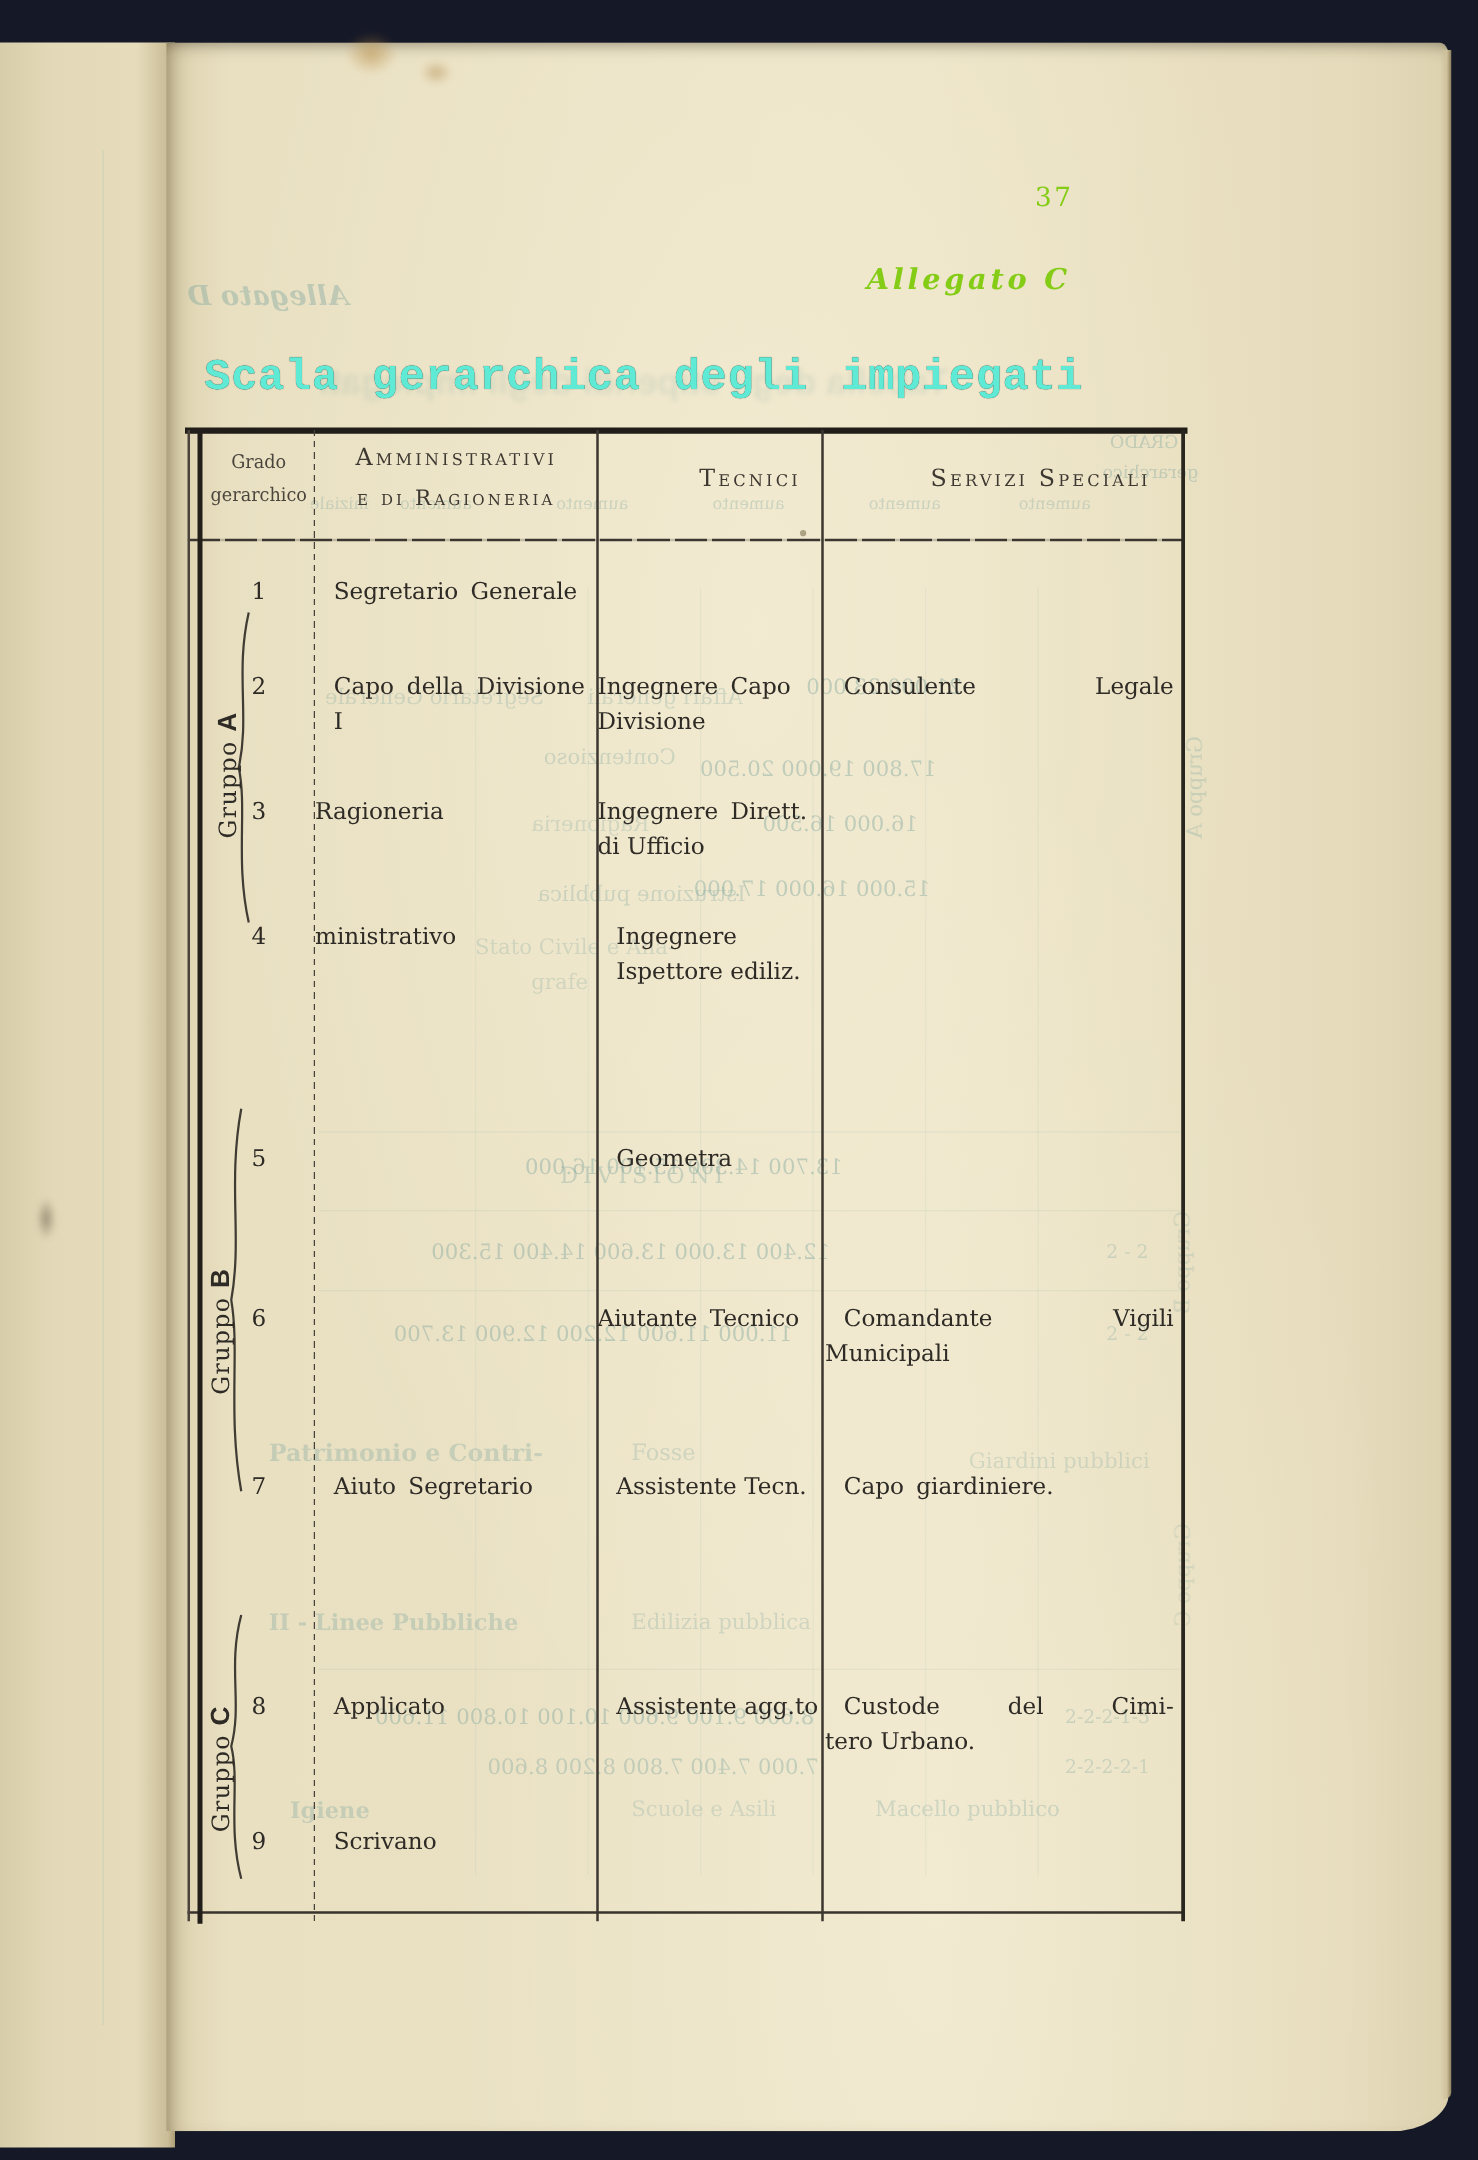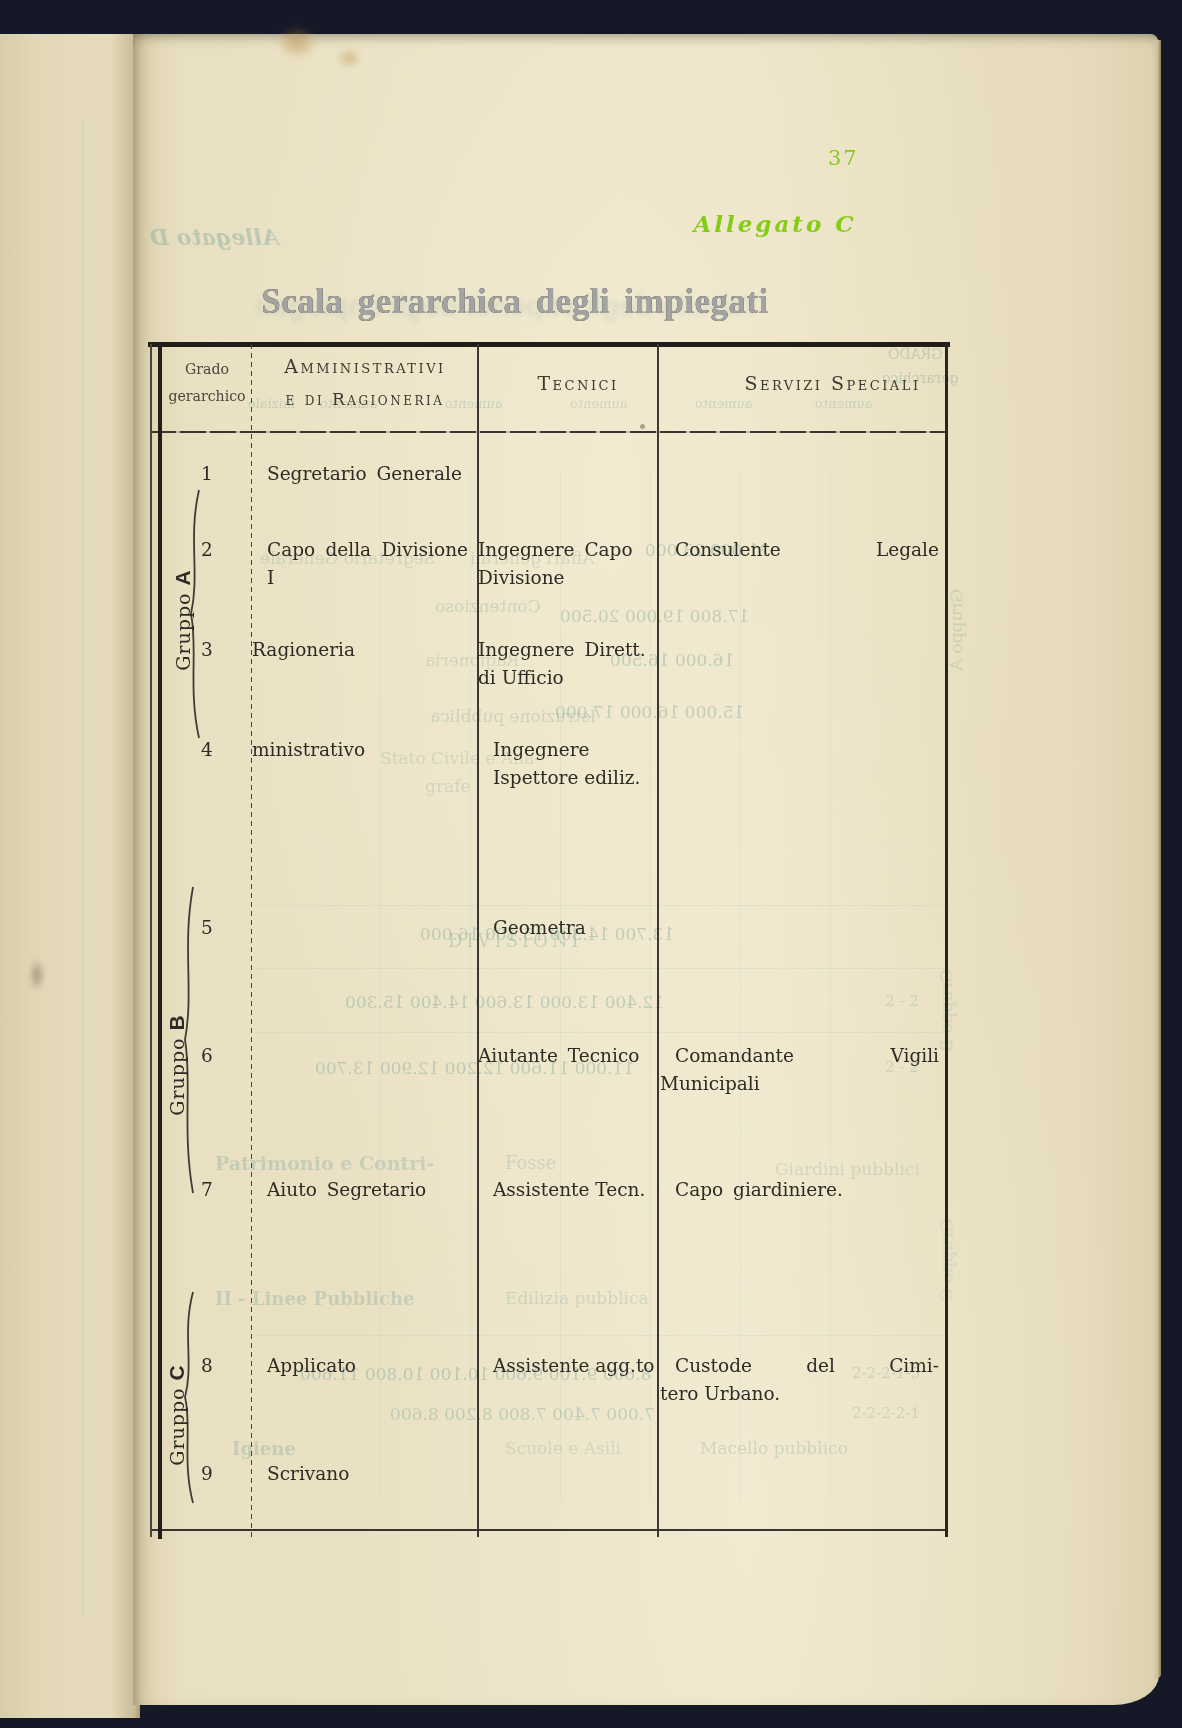--- a/index.html
+++ b/index.html
@@ -21,42 +21,42 @@
   #stain1{left:276px;top:26px;width:42px;height:34px;background:radial-gradient(#b68a42 0%,rgba(182,138,66,0) 70%);opacity:.55;}
   #stain2{left:336px;top:48px;width:26px;height:20px;background:radial-gradient(#a87c38 0%,rgba(168,124,56,0) 70%);opacity:.45;}
   #stain3{left:30px;top:958px;width:14px;height:34px;background:radial-gradient(#5a503b 0%,rgba(90,80,59,0) 70%);opacity:.6;}
   #speck1{left:640px;top:424px;width:5px;height:5px;background:#6b5c3a;opacity:.5;filter:blur(.5px);}
   
   .ink{color:#84cc16;}
   #page-number{position:absolute;left:828px;top:146px;font-size:21px;letter-spacing:2px;}
   #allegato{position:absolute;left:660px;top:210px;width:230px;text-align:center;
     font-size:23px;font-weight:bold;font-style:italic;letter-spacing:3px;}
   #doc-title{position:absolute;left:150px;top:282px;width:730px;text-align:center;
-    font-family:Liberation Serif, serif;font-weight:bold;font-size:35px;
-    letter-spacing:.5px;word-spacing:5px;color:#a3a3a3;text-shadow:0 0 .6px #24211c;}
+    font-family:Liberation Mono, monospace;font-weight:bold;font-size:35px;
+    letter-spacing:.5px;word-spacing:5px;color:#5eead4;text-shadow:0 0 .6px #24211c;}
   
   .hline,.vline{position:absolute;}
   #rule-top{left:148px;top:342px;width:802px;height:5px;background:#211d18;}
   #rule-head{left:150px;top:431px;width:798px;height:2px;
     background:repeating-linear-gradient(90deg,#3b3630 0 26px,rgba(59,54,48,.25) 26px 30px);}
   #rule-bottom{left:150px;top:1529px;width:798px;height:2px;background:#38332c;}
   #vl-left-thin{left:150px;top:344px;width:2px;height:1193px;background:#4a443c;}
   #vl-left-thick{left:158px;top:344px;width:4px;height:1195px;background:#221e19;}
   #vl-grade{left:251px;top:344px;width:1px;height:1193px;
     background:repeating-linear-gradient(180deg,#46413a 0 5px,rgba(70,65,58,0) 5px 9px);}
   #vl-admin{left:477px;top:344px;width:2px;height:1193px;background:#3c3731;}
   #vl-tec{left:657px;top:344px;width:2px;height:1193px;background:#3c3731;}
   #vl-right{left:945px;top:344px;width:3px;height:1193px;background:#29251f;}
   
   .hcell{position:absolute;text-align:center;color:#3d3831;}
   .sc{font-variant:small-caps;letter-spacing:2.5px;font-size:19px;}
   #h-grade{left:163px;top:356px;width:88px;font-size:15px;line-height:27px;color:#4a453d;transform:scaleX(.94);}
   #h-admin1{left:252px;top:355px;width:226px;}
   #h-admin2{left:252px;top:389px;width:226px;font-size:17px;}
-  #h-tec{left:462px;top:372px;width:168px;padding-left:32px;}
+  #h-tec{left:484px;top:372px;width:168px;padding-left:32px;}
   #h-srv{left:658px;top:372px;width:349px;}
   
   .cell{position:absolute;font-size:18.5px;color:#2e2a25;line-height:28px;}
   .num{left:163px;width:88px;text-align:center;}
   .admin{left:252px;width:222px;}
   .tec{left:478px;width:179px;}
   .srv{left:660px;width:285px;}
   .l{display:block;}
   .pl{padding-left:15px;}
   .ctr{text-align:left;}

